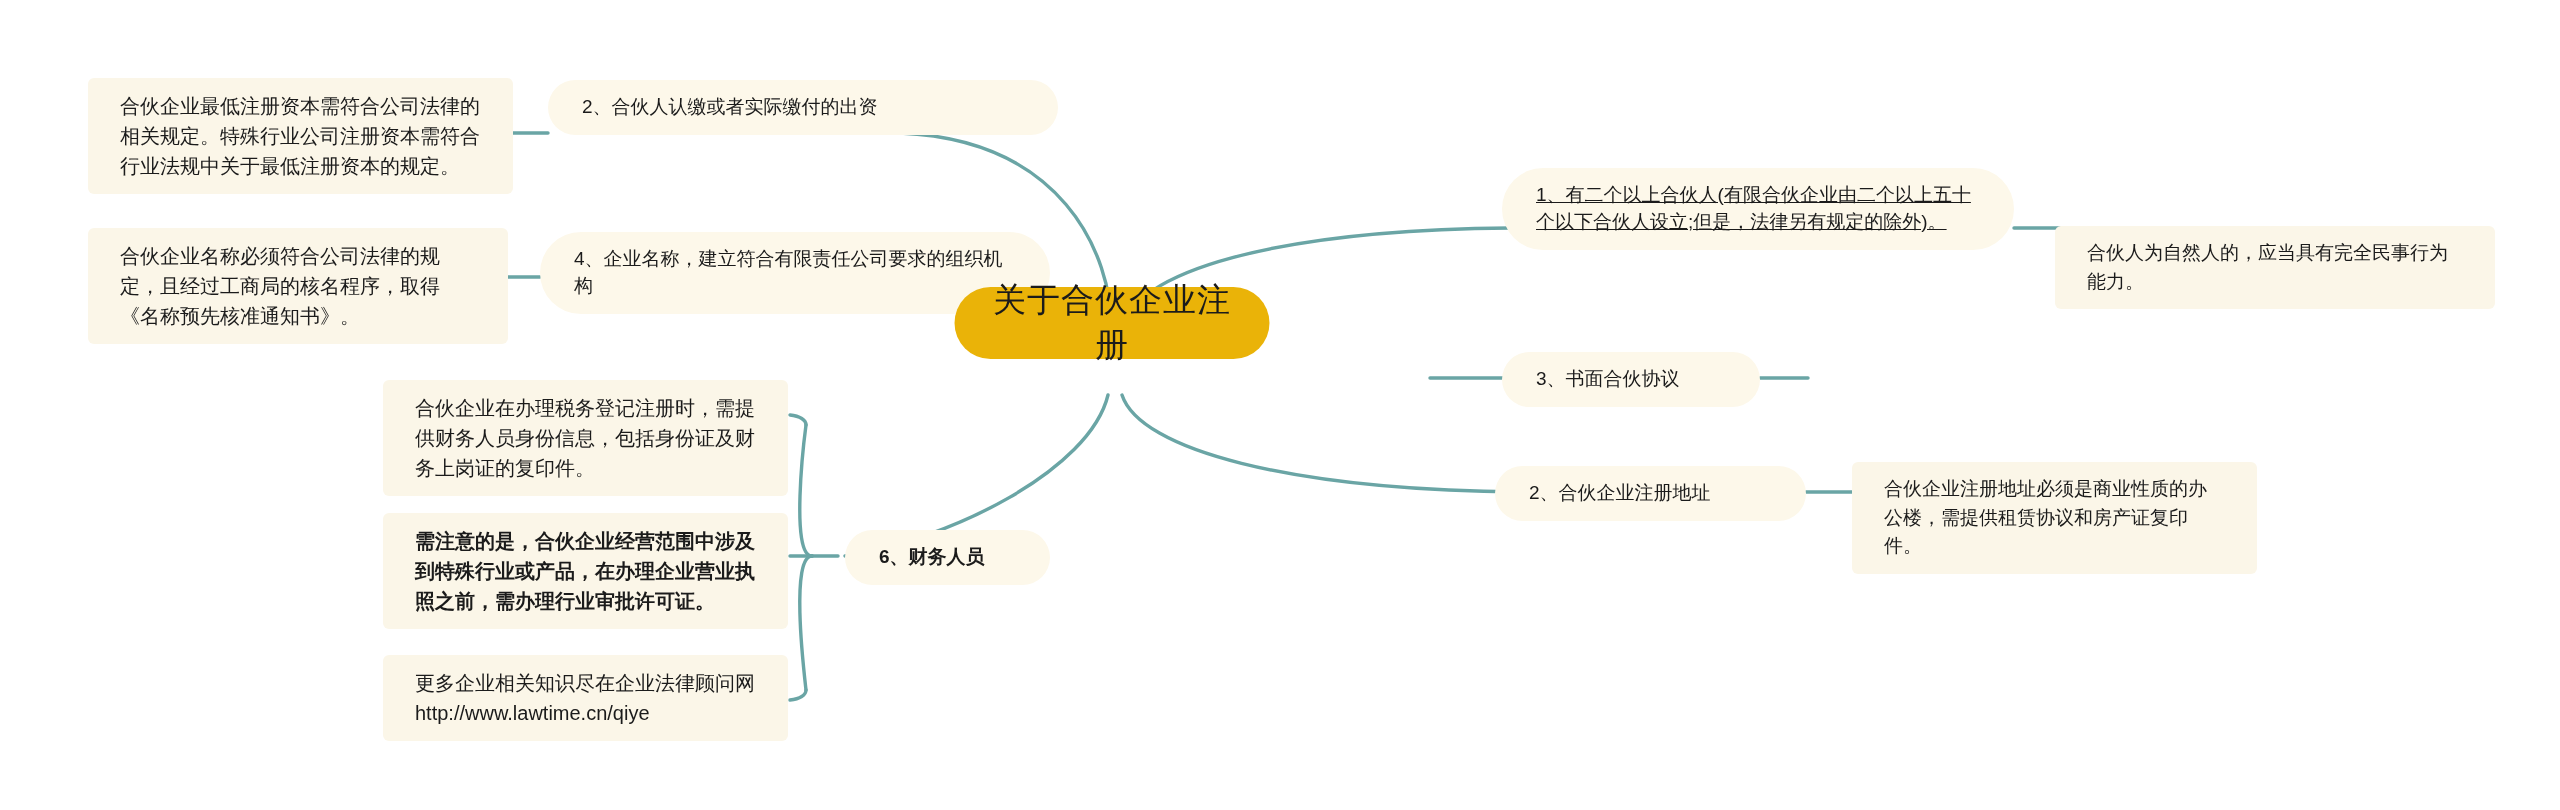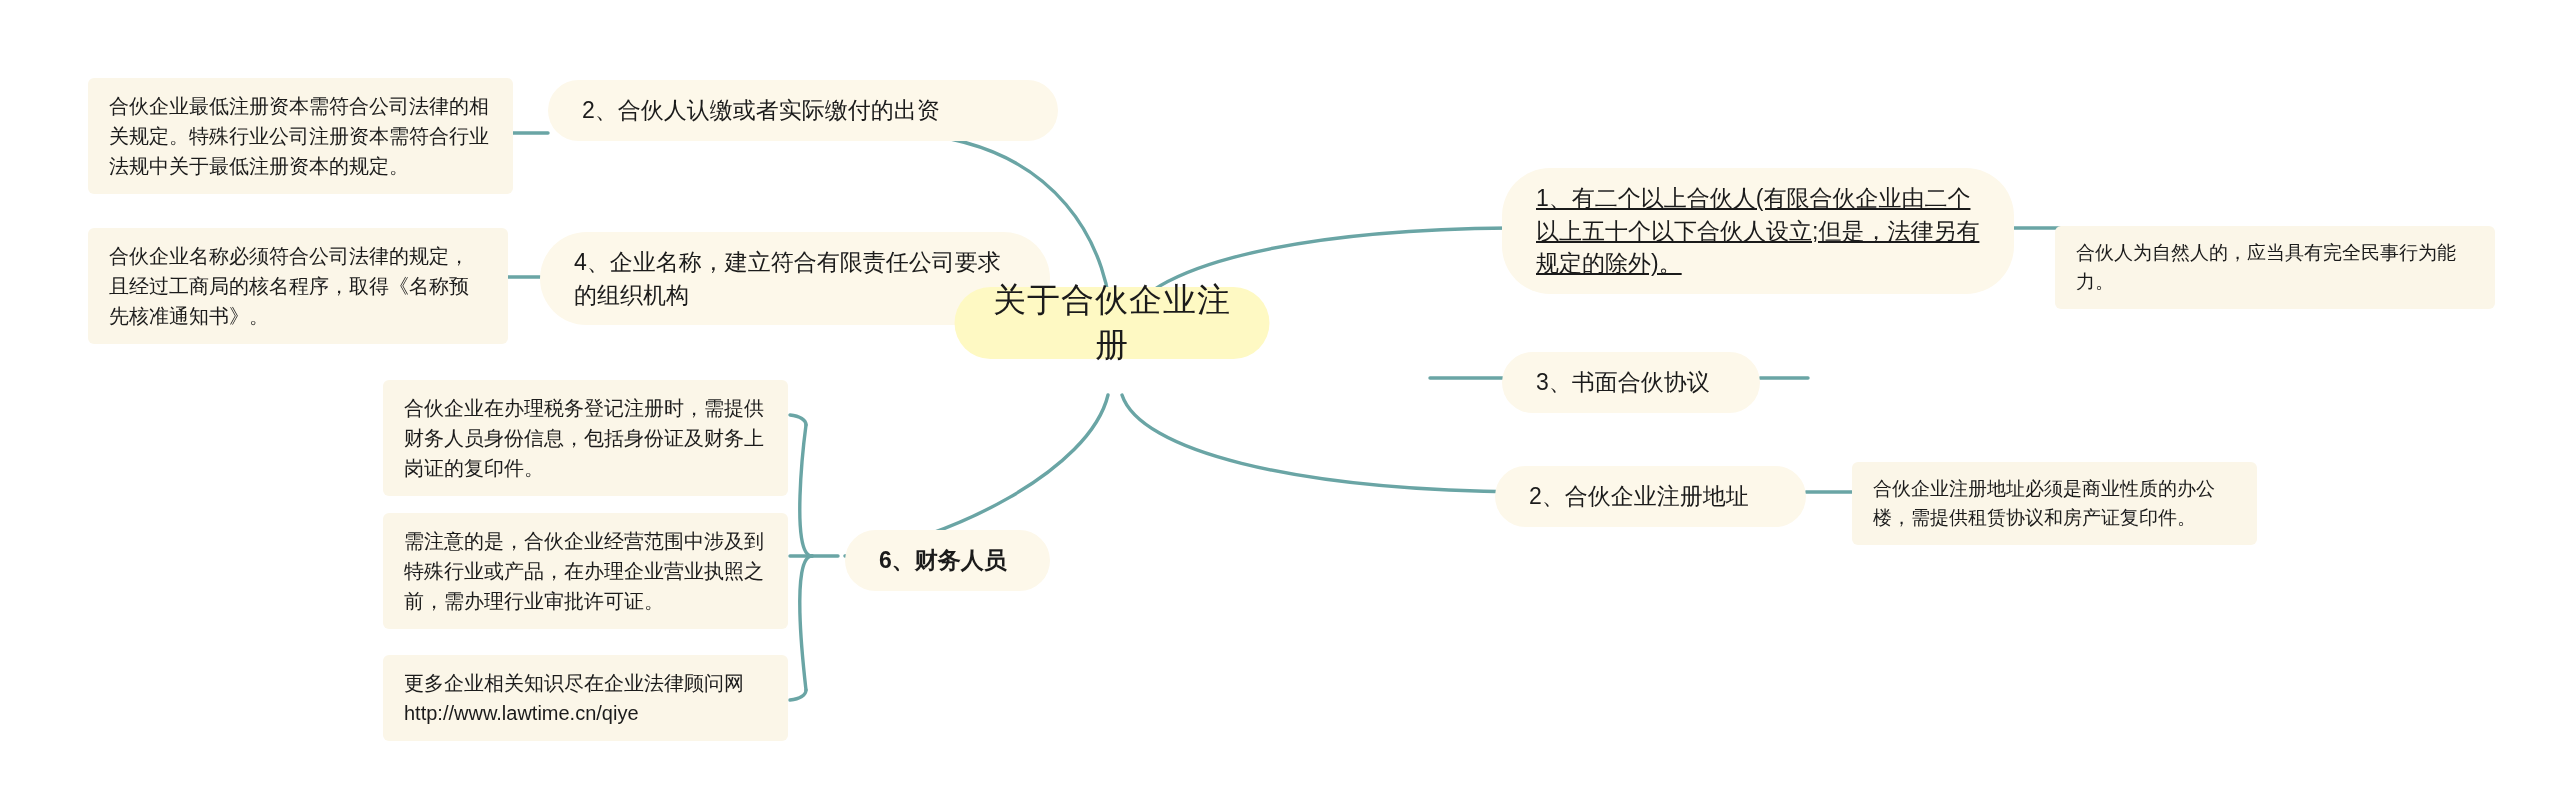--- a/index.html
+++ b/index.html
@@ -27,45 +27,45 @@
   }
   .node {
     position: absolute;
     box-sizing: border-box;
     display: flex;
     align-items: center;
     color: #1b1b1b;
   }
   
   .root-node {
-    background: #fef9c3;
+    background: #eab308;
     border-radius: 48px;
     justify-content: flex-start;
     text-align: center;
     font-size: 33px;
     letter-spacing: 1px;
     padding: 0 34px;
     z-index: 4;
   }
   
   .topic-node {
     background: #fdf8ea;
     border-radius: 48px;
-    font-size: 23px;
+    font-size: 19px;
     line-height: 1.42;
     padding: 14px 34px;
     z-index: 3;
   }
   
   .note-node {
     background: #fbf6e8;
     border-radius: 6px;
     font-size: 20px;
     line-height: 1.5;
-    padding: 13px 21px;
+    padding: 13px 32px;
     align-items: flex-start;
     z-index: 3;
   }
   .note-node.small {
     font-size: 19px;
     line-height: 1.5;
   }
   .node-text {
     display: block;
     width: 100%;
@@ -127,21 +127,21 @@
   <div class="node note-node" style="left:88px; top:228px; width:420px;">
     <span class="node-text">合伙企业名称必须符合公司法律的规定，且经过工商局的核名程序，取得《名称预先核准通知书》。</span>
   </div>
 
   <div class="node topic-node" style="left:845px; top:530px; width:205px;font-weight:bold;">
     <span class="node-text">6、财务人员</span>
   </div>
   <div class="node note-node" style="left:383px; top:380px; width:405px;">
     <span class="node-text">合伙企业在办理税务登记注册时，需提供财务人员身份信息，包括身份证及财务上岗证的复印件。</span>
   </div>
-  <div class="node note-node" style="left:383px; top:513px; width:405px;">
+  <div class="node note-node" style="left:383px; top:513px; width:405px;font-weight:bold;">
     <span class="node-text">需注意的是，合伙企业经营范围中涉及到特殊行业或产品，在办理企业营业执照之前，需办理行业审批许可证。</span>
   </div>
   <div class="node note-node" style="left:383px; top:655px; width:405px;">
     <span class="node-text">更多企业相关知识尽在企业法律顾问网http://www.lawtime.cn/qiye</span>
   </div>
 
   <div class="node topic-node" style="left:1502px; top:168px; width:512px;text-decoration:underline;">
     <span class="node-text">1、有二个以上合伙人(有限合伙企业由二个以上五十个以下合伙人设立;但是，法律另有规定的除外)。</span>
   </div>
   <div class="node note-node small" style="left:2055px; top:198px; width:440px;margin-top:28px;">

